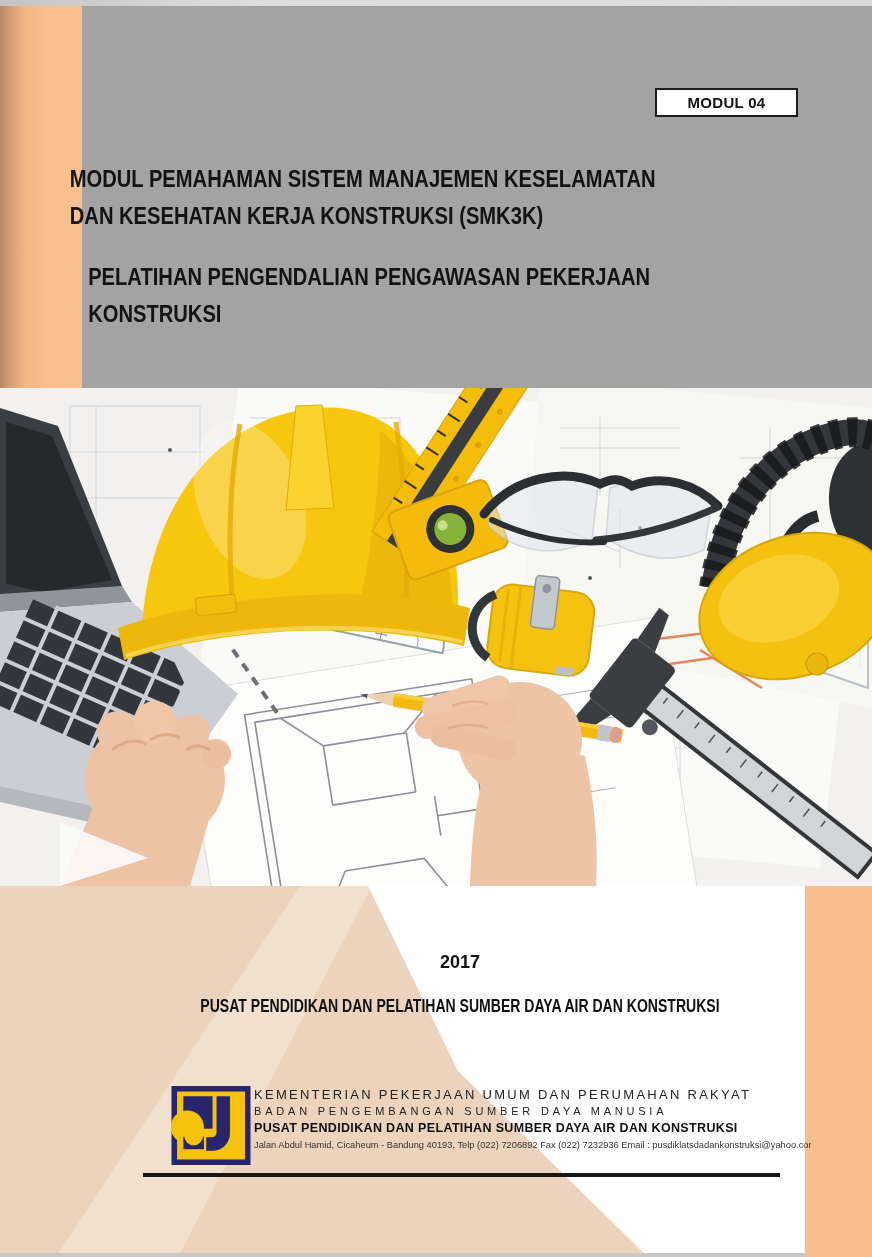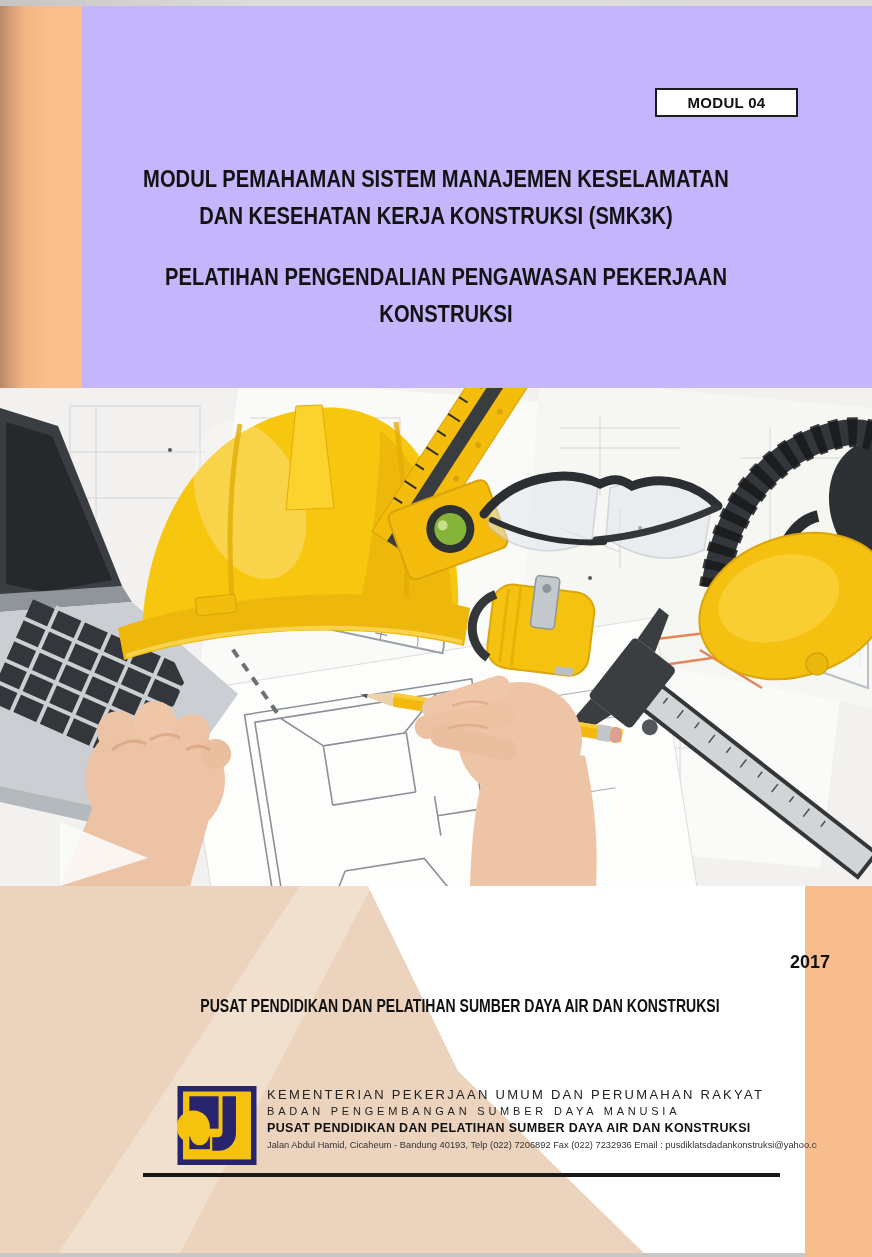--- a/index.html
+++ b/index.html
@@ -1,42 +1,42 @@
 <!DOCTYPE html>
 <html><head>
 <meta charset="utf-8">
 <style>
   html,body{margin:0;padding:0;background:#ffffff;}
   .page{
     position:relative;width:872px;height:1257px;overflow:hidden;
-    background:#c4b5fd;font-family:"Liberation Sans",sans-serif;color:#131313;
+    background:#a3a3a3;font-family:"Liberation Sans",sans-serif;color:#131313;
   }
   .top-strip{position:absolute;top:0;left:0;width:872px;height:6px;
     background:linear-gradient(90deg,#c6c4c3,#dedddd 30%,#dcdbda);}
   .bottom-strip{position:absolute;bottom:0;left:0;width:806px;height:4px;background:#cac8c7;}
   .left-band{position:absolute;top:6px;left:0;width:82px;height:382px;
     background:linear-gradient(90deg,#b98765 0%,#d59d75 12%,#f3b685 30%,#f9bf8c 60%);}
   .badge{position:absolute;left:655px;top:88px;width:139px;height:25px;background:#ffffff;
     border:2px solid #1c1c1c;display:flex;align-items:center;justify-content:center;}
   .badge span{font-weight:bold;font-size:15px;letter-spacing:.02em;color:#111;}
-  .titles{position:absolute;top:160px;left:0;width:872px;text-align:center;font-weight:bold;}
+  .titles{position:absolute;top:160px;left:0;width:872px;text-align:left;font-weight:bold;}
   .title-line{font-size:24px;line-height:37px;white-space:nowrap;transform:scaleX(.84);transform-origin:50% 50%;}
   .subtitle{margin-top:24px;margin-left:20px;}
   .photo{position:absolute;top:388px;left:0;width:872px;height:498px;background:#f2f1ef;}
   .bottom{position:absolute;top:886px;left:0;width:872px;height:371px;background:#ffffff;}
   .tan-shape{position:absolute;inset:0;background:#ecd3bd;
     clip-path:polygon(0 0,368px 0,458px 185px,648px 371px,0 371px);}
   .tan-light{position:absolute;inset:0;background:rgba(255,252,246,.32);
     clip-path:polygon(300px 0,372px 0,178px 371px,56px 371px);}
   .right-band{position:absolute;top:0;left:805px;width:67px;height:371px;background:#f8bd8c;}
-  .year{position:absolute;top:66px;left:90px;width:740px;text-align:right;
+  .year{position:absolute;top:66px;left:90px;width:740px;text-align:center;
     font-weight:bold;font-size:18px;color:#111;}
   .org{position:absolute;top:110px;left:90px;width:740px;text-align:center;
     font-weight:bold;font-size:18px;color:#111;white-space:nowrap;transform:scaleX(.78);transform-origin:50% 50%;}
-  .footer{position:absolute;top:200px;left:149px;width:640px;display:flex;gap:10px;padding-left:28px;}
+  .footer{position:absolute;top:200px;left:143px;width:640px;display:flex;gap:3px;padding-left:28px;}
   .logo{width:80px;height:79px;flex:none;}
   .footer-text{flex:1;padding-top:1px;overflow:hidden;}
   .f1{font-size:13px;letter-spacing:.175em;color:#222;white-space:nowrap;}
   .f2{font-size:11px;letter-spacing:.345em;color:#222;white-space:nowrap;margin-top:3px;}
   .f3{font-size:12.5px;font-weight:bold;letter-spacing:.028em;color:#111;white-space:nowrap;margin-top:4px;}
   .f4{font-size:9.3px;color:#333;margin-top:5px;white-space:nowrap;}
   .footer-rule{position:absolute;top:287px;left:143px;width:637px;height:4px;background:#181818;}
 </style>
 </head>
 <body>

